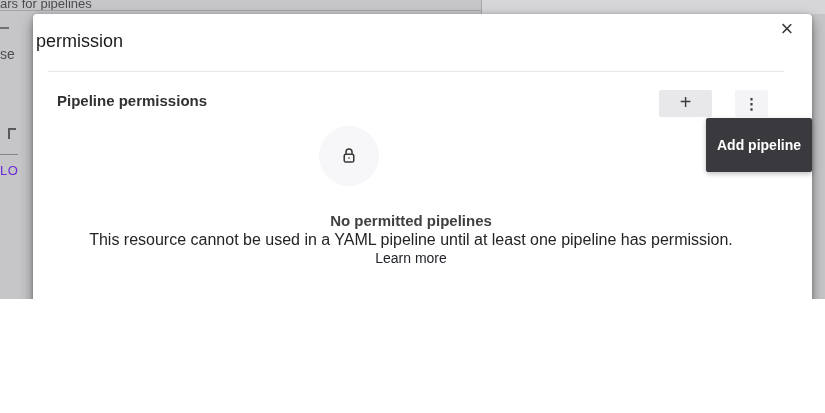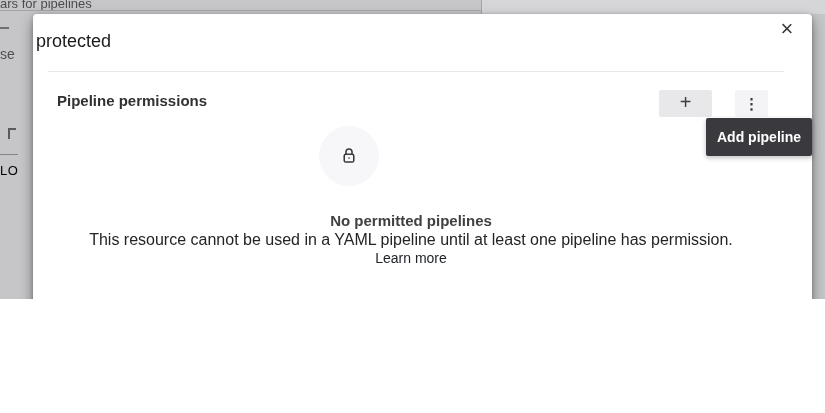--- a/index.html
+++ b/index.html
@@ -15,21 +15,21 @@
 
   
   .bg-top-text{position:absolute;left:0;top:-4px;font-size:13px;color:var(--bg-text);white-space:nowrap;}
   .bg-top-hline{position:absolute;left:0;top:10px;width:481px;height:1px;background:var(--bg-line);}
   .bg-top-vline{position:absolute;left:481px;top:0;width:1px;height:14px;background:var(--bg-line);}
   .bg-top-right{position:absolute;left:482px;top:0;width:343px;height:14px;background:var(--overlay-bg-light);}
   .bg-frag-se{position:absolute;left:0;top:46px;font-size:14px;color:#4f4e50;}
   .bg-frag-dash{position:absolute;left:0;top:27px;width:9px;height:2px;background:#6f6e70;}
   .bg-frag-mark{position:absolute;left:8px;top:128px;width:6px;height:9px;border-left:2px solid #5a595b;border-top:2px solid #5a595b;}
   .bg-mid-line{position:absolute;left:0;top:154px;width:18px;height:1px;background:#858486;}
-  .bg-frag-lo{position:absolute;left:0;top:163px;font-size:13px;color:#000000;letter-spacing:.5px;}
+  .bg-frag-lo{position:absolute;left:0;top:163px;font-size:13px;color:#6d28d9;letter-spacing:.5px;}
   .bg-bottom{position:absolute;left:0;top:400px;width:825px;height:13px;
              background:linear-gradient(180deg,#aeadb0 0%,var(--overlay-bottom-dark) 100%);}
 
   
   .dialog{position:absolute;left:33px;top:14px;width:779px;height:386px;background:var(--dialog-bg);
           border-radius:4px;box-shadow:0 6px 14px rgba(0,0,0,.40),0 1px 4px rgba(0,0,0,.25);}
   .dialog-title{position:absolute;left:3px;top:15px;font-size:18px;line-height:24px;color:var(--title-text);}
   .close-btn{position:absolute;left:740px;top:1px;width:28px;height:28px;display:flex;align-items:center;
              justify-content:center;cursor:pointer;background:transparent;border:none;padding:0;}
   .close-btn span{font-size:22px;line-height:22px;color:#3b3a39;}
@@ -37,21 +37,21 @@
   .divider-top{position:absolute;left:15px;top:57px;width:736px;height:1px;background:var(--divider);}
   .section-heading{position:absolute;left:24px;top:78px;font-size:15px;font-weight:700;color:var(--heading-text);}
 
   .btn{position:absolute;top:76px;height:27px;border:none;border-radius:2px;display:flex;align-items:center;
        justify-content:center;cursor:pointer;padding:0;}
   .btn-add{left:626px;width:53px;background:var(--add-button-bg);}
   .btn-add span{font-size:20px;font-weight:300;color:var(--icon-color);margin-top:-2px;}
   .btn-more{left:702px;width:33px;background:var(--more-button-bg);}
   .btn-more span{font-size:15px;font-weight:700;color:var(--icon-color);letter-spacing:0;}
 
-  .tooltip{position:absolute;left:673px;top:104px;height:30px;line-height:30px;padding:4px 11px;
+  .tooltip{position:absolute;left:673px;top:104px;height:30px;line-height:30px;padding:12px 11px;
            background:var(--tooltip-bg);color:var(--tooltip-text);font-size:14px;font-weight:600;
            border-radius:2px;white-space:nowrap;box-shadow:0 2px 5px rgba(0,0,0,.25);}
 
   .empty-circle{position:absolute;left:286px;top:112px;width:60px;height:60px;border-radius:50%;
                 background:var(--circle-bg);display:flex;align-items:center;justify-content:center;}
   .empty-circle svg{display:block;}
 
   .empty-text{position:absolute;left:0;top:197px;width:756px;text-align:center;color:var(--body-text);}
   .empty-title{font-size:15px;font-weight:700;line-height:19px;margin-bottom:1px;color:#404040;}
   .empty-line{font-size:16px;line-height:18px;}
@@ -74,21 +74,21 @@
   <div class="bg-top-right"></div>
   <div class="bg-frag-dash"></div>
   <div class="bg-frag-se">se</div>
   <div class="bg-frag-mark"></div>
   <div class="bg-mid-line"></div>
   <div class="bg-frag-lo">LO</div>
   <div class="bg-bottom"></div>
 
   <div class="dialog">
 
-    <div class="dialog-title">protected</div>
+    <div class="dialog-title">permission</div>
 
     <button class="close-btn">
       <span>×</span>
     </button>
 
     <div class="divider-top"></div>
 
     <div class="section-heading">Pipeline permissions</div>
 
     <button class="btn btn-add">

